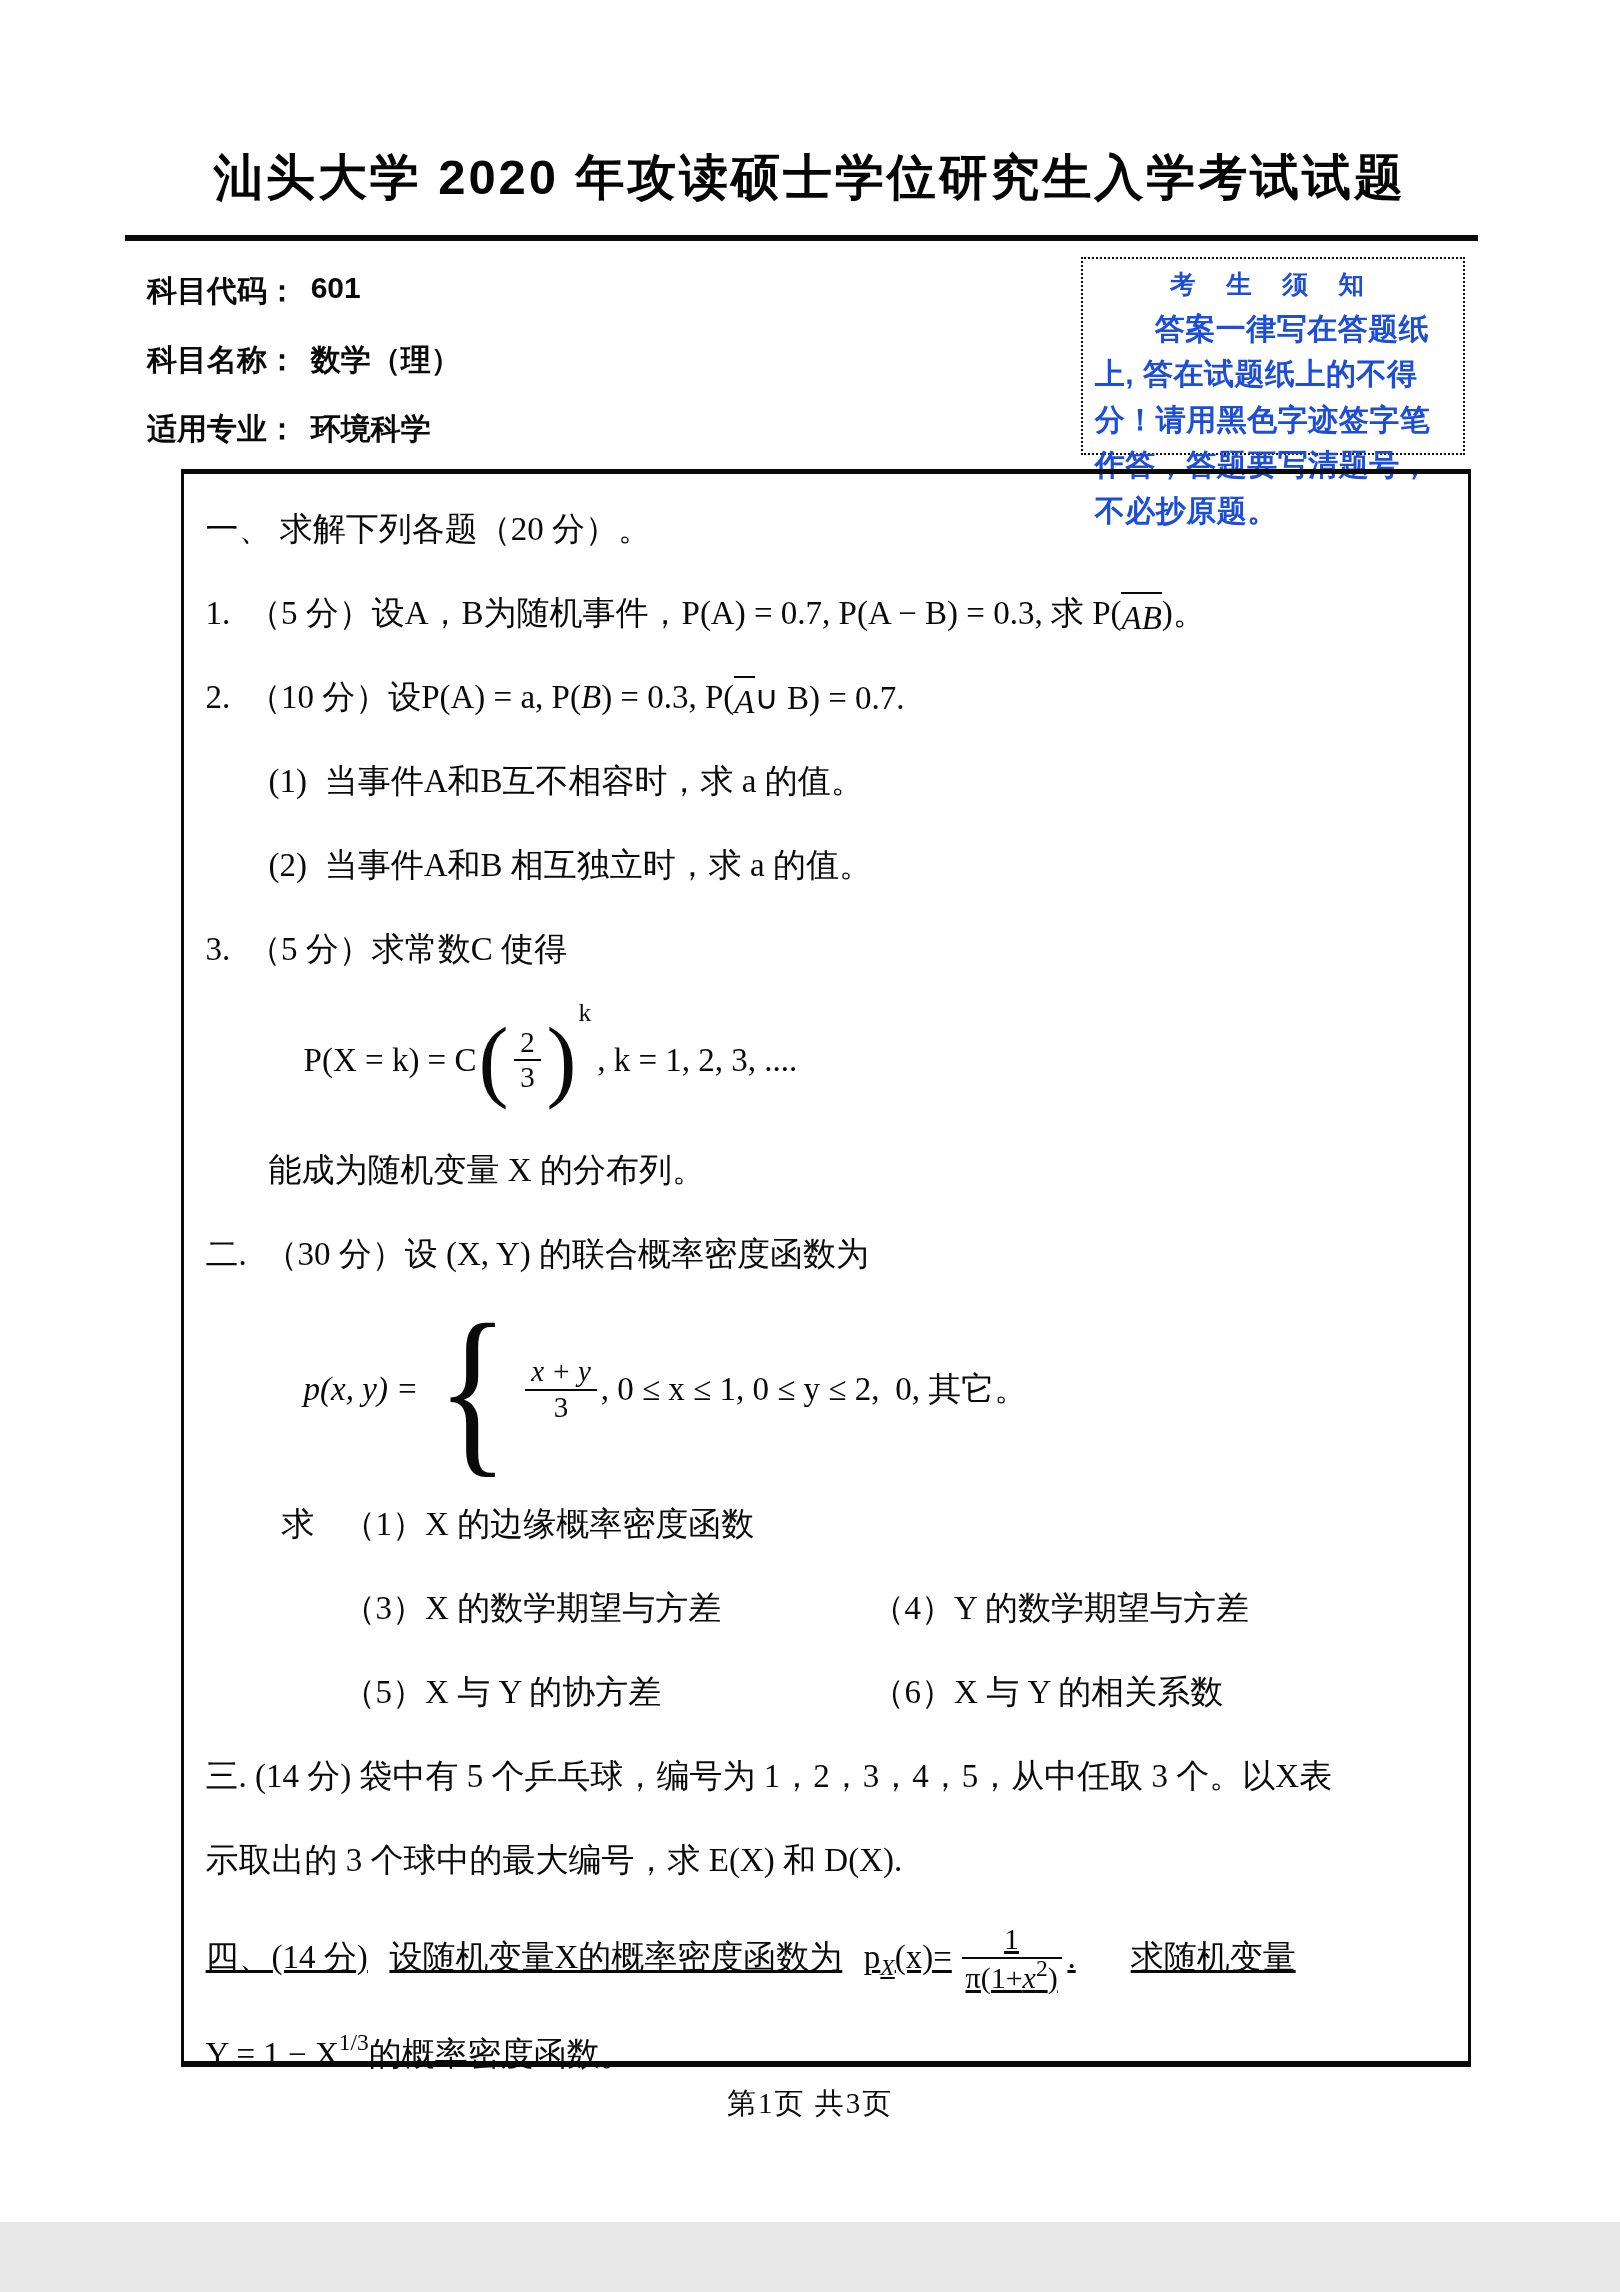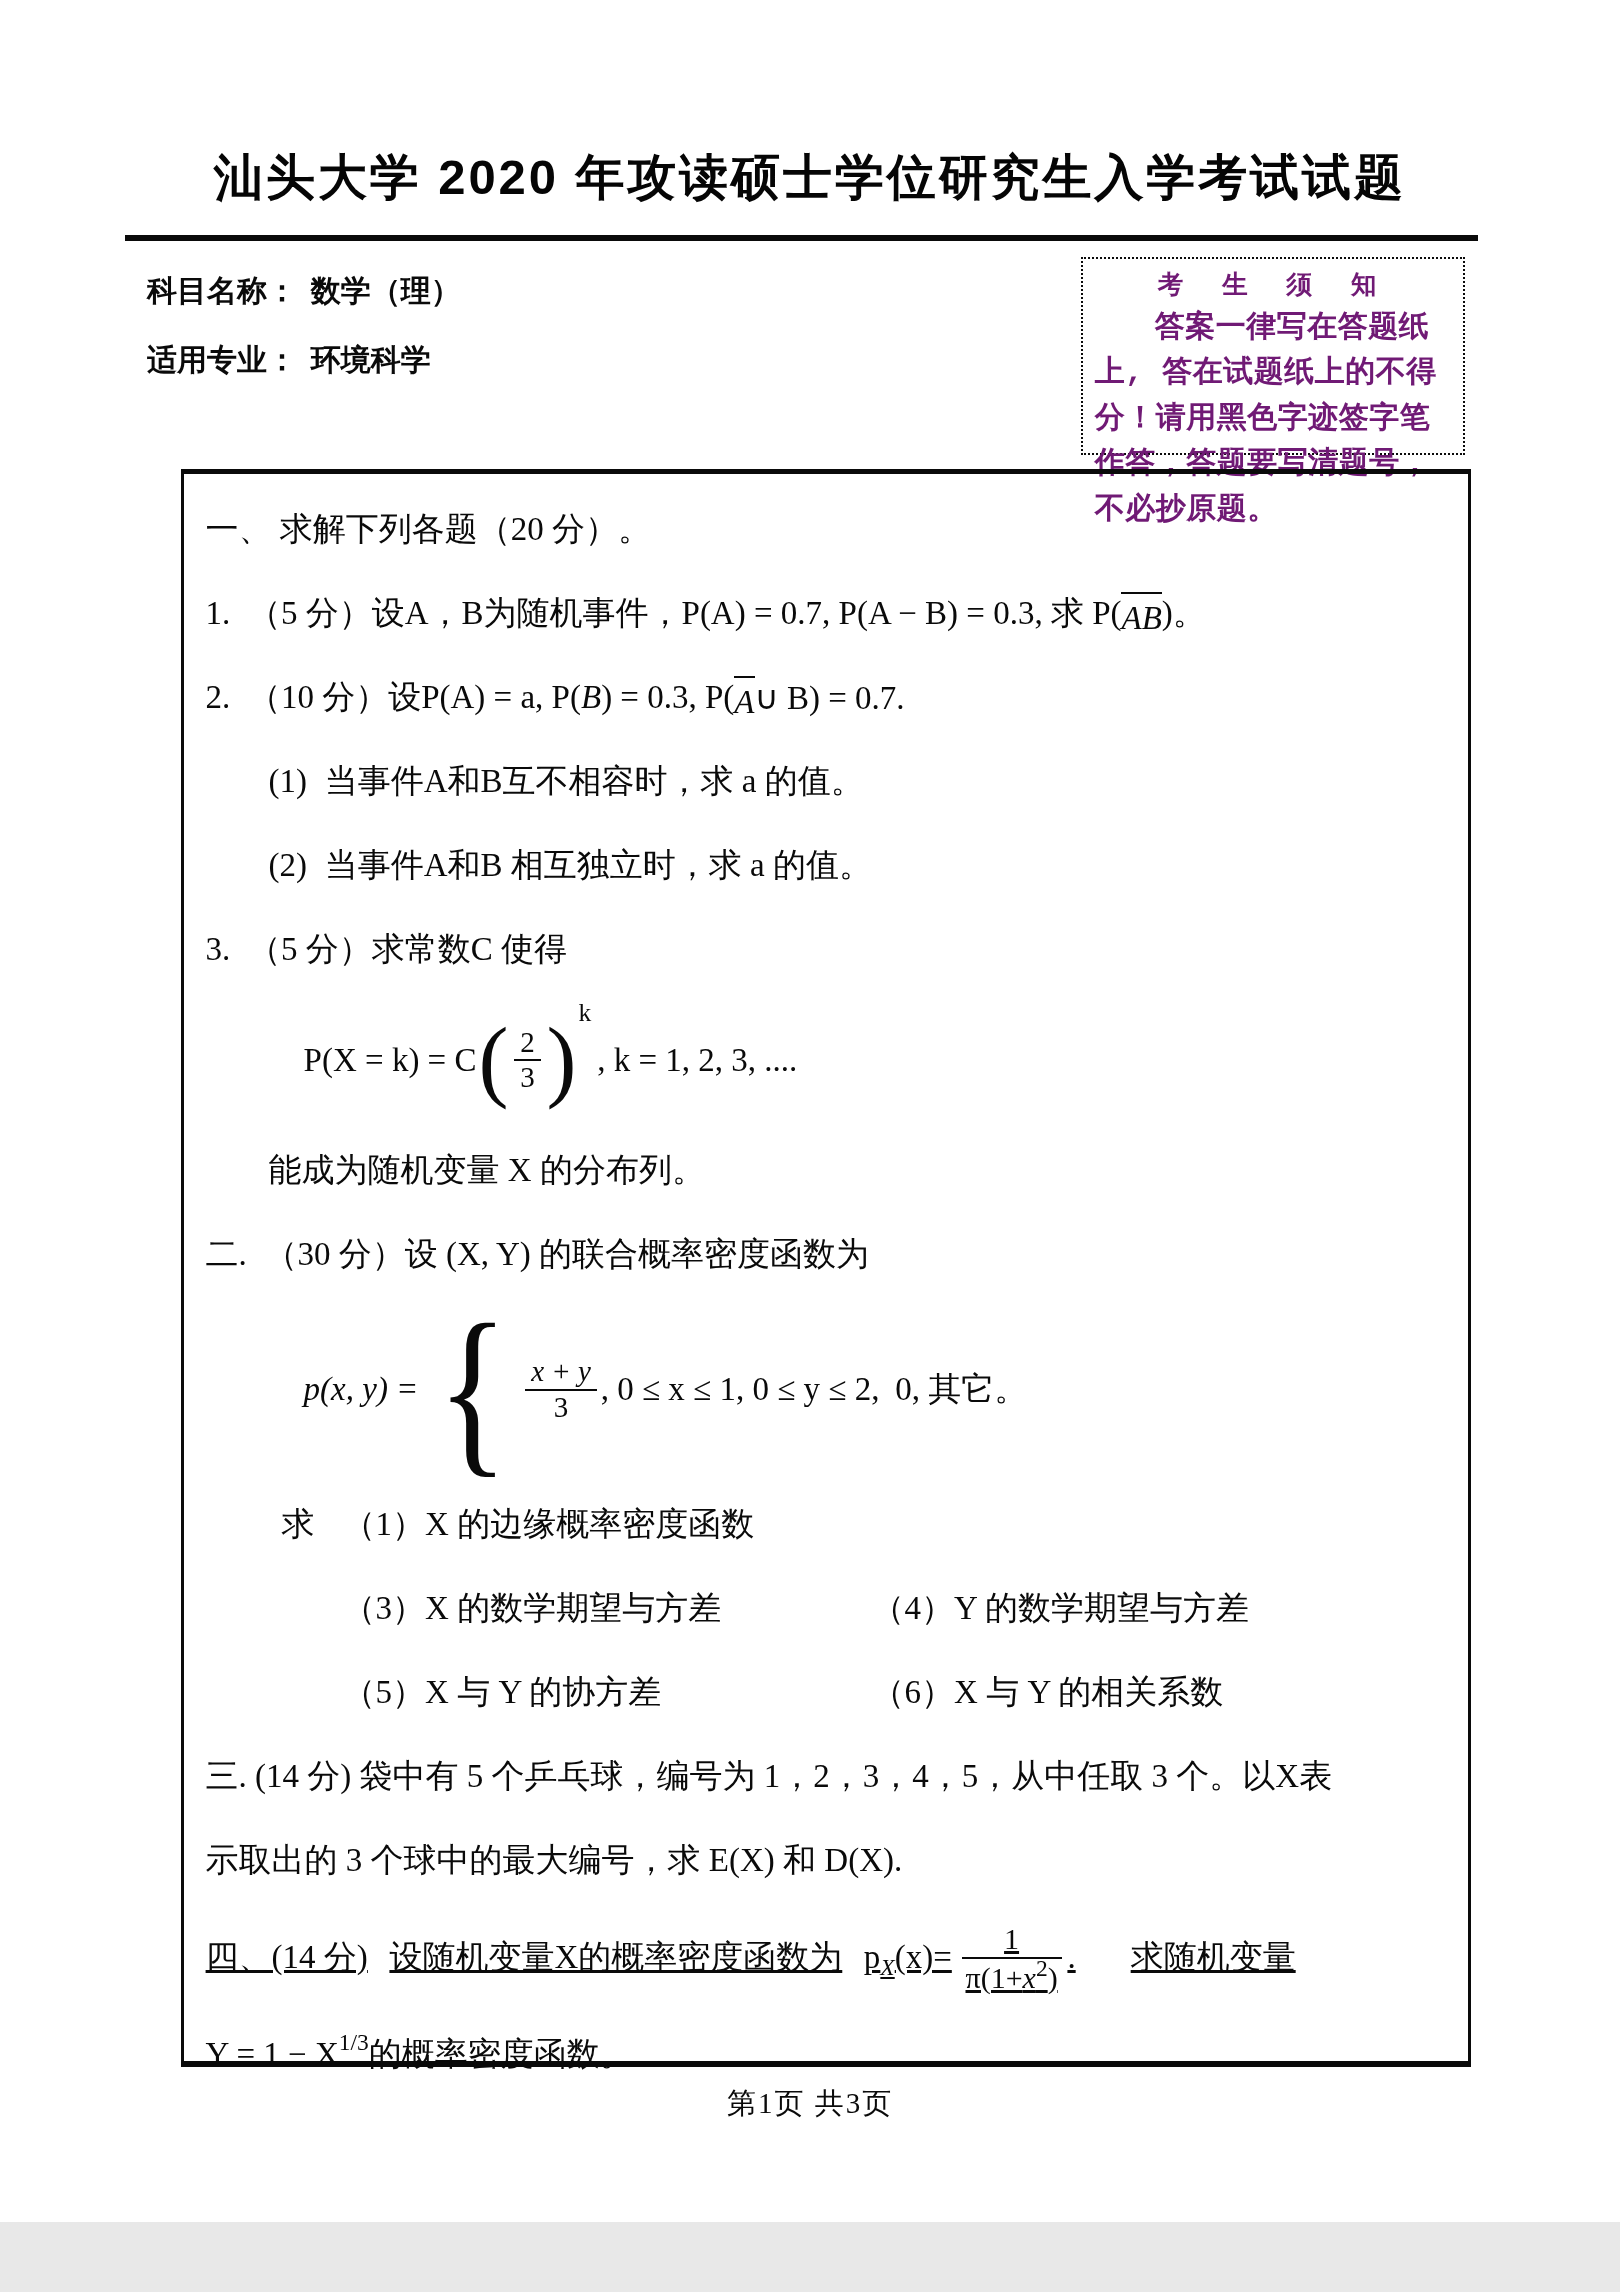--- a/index.html
+++ b/index.html
@@ -25,21 +25,21 @@
     position:absolute; top:271px; left:147px;
     font-family:"Liberation Sans", sans-serif; font-weight:bold;
     font-size:30px; color:#0a0a0a;
   }
   .meta-line { height:69px; display:flex; align-items:flex-start; }
   .meta-line .v { margin-left:13.7px; }
 
   .notice-box {
     position:absolute; top:257px; left:1081px; width:384px; height:198px;
     border:2.9px dotted #0a0a0a; padding:7.8px 11.8px 5.9px 11.8px;
-    font-family:Liberation Mono, monospace; color:#701a75;
+    font-family:Liberation Sans, sans-serif; color:#1d4ed8;
   }
   .notice-title {
     text-align:center; font-weight:bold; font-size:25.5px;
     letter-spacing:11.8px; margin-bottom:3.9px;
   }
   .notice-body {
     font-size:30px; line-height:1.52; font-weight:bold;
     text-indent:2em; letter-spacing:0.5px;
   }
 
@@ -101,20 +101,24 @@
 </style>
 </head>
 <body>
 
 <div class="page">
 
   <div class="exam-title">汕头大学 2020 年攻读硕士学位研究生入学考试试题</div>
   <div class="title-rule"></div>
 
   <div class="meta-block">
+    <div class="meta-line">
+      <span>科目代码：</span>
+      <span class="v">601</span>
+    </div>
     <div class="meta-line">
       <span>科目名称：</span>
       <span class="v">数学（理）</span>
     </div>
     <div class="meta-line">
       <span>适用专业：</span>
       <span class="v">环境科学</span>
     </div>
   </div>
 

